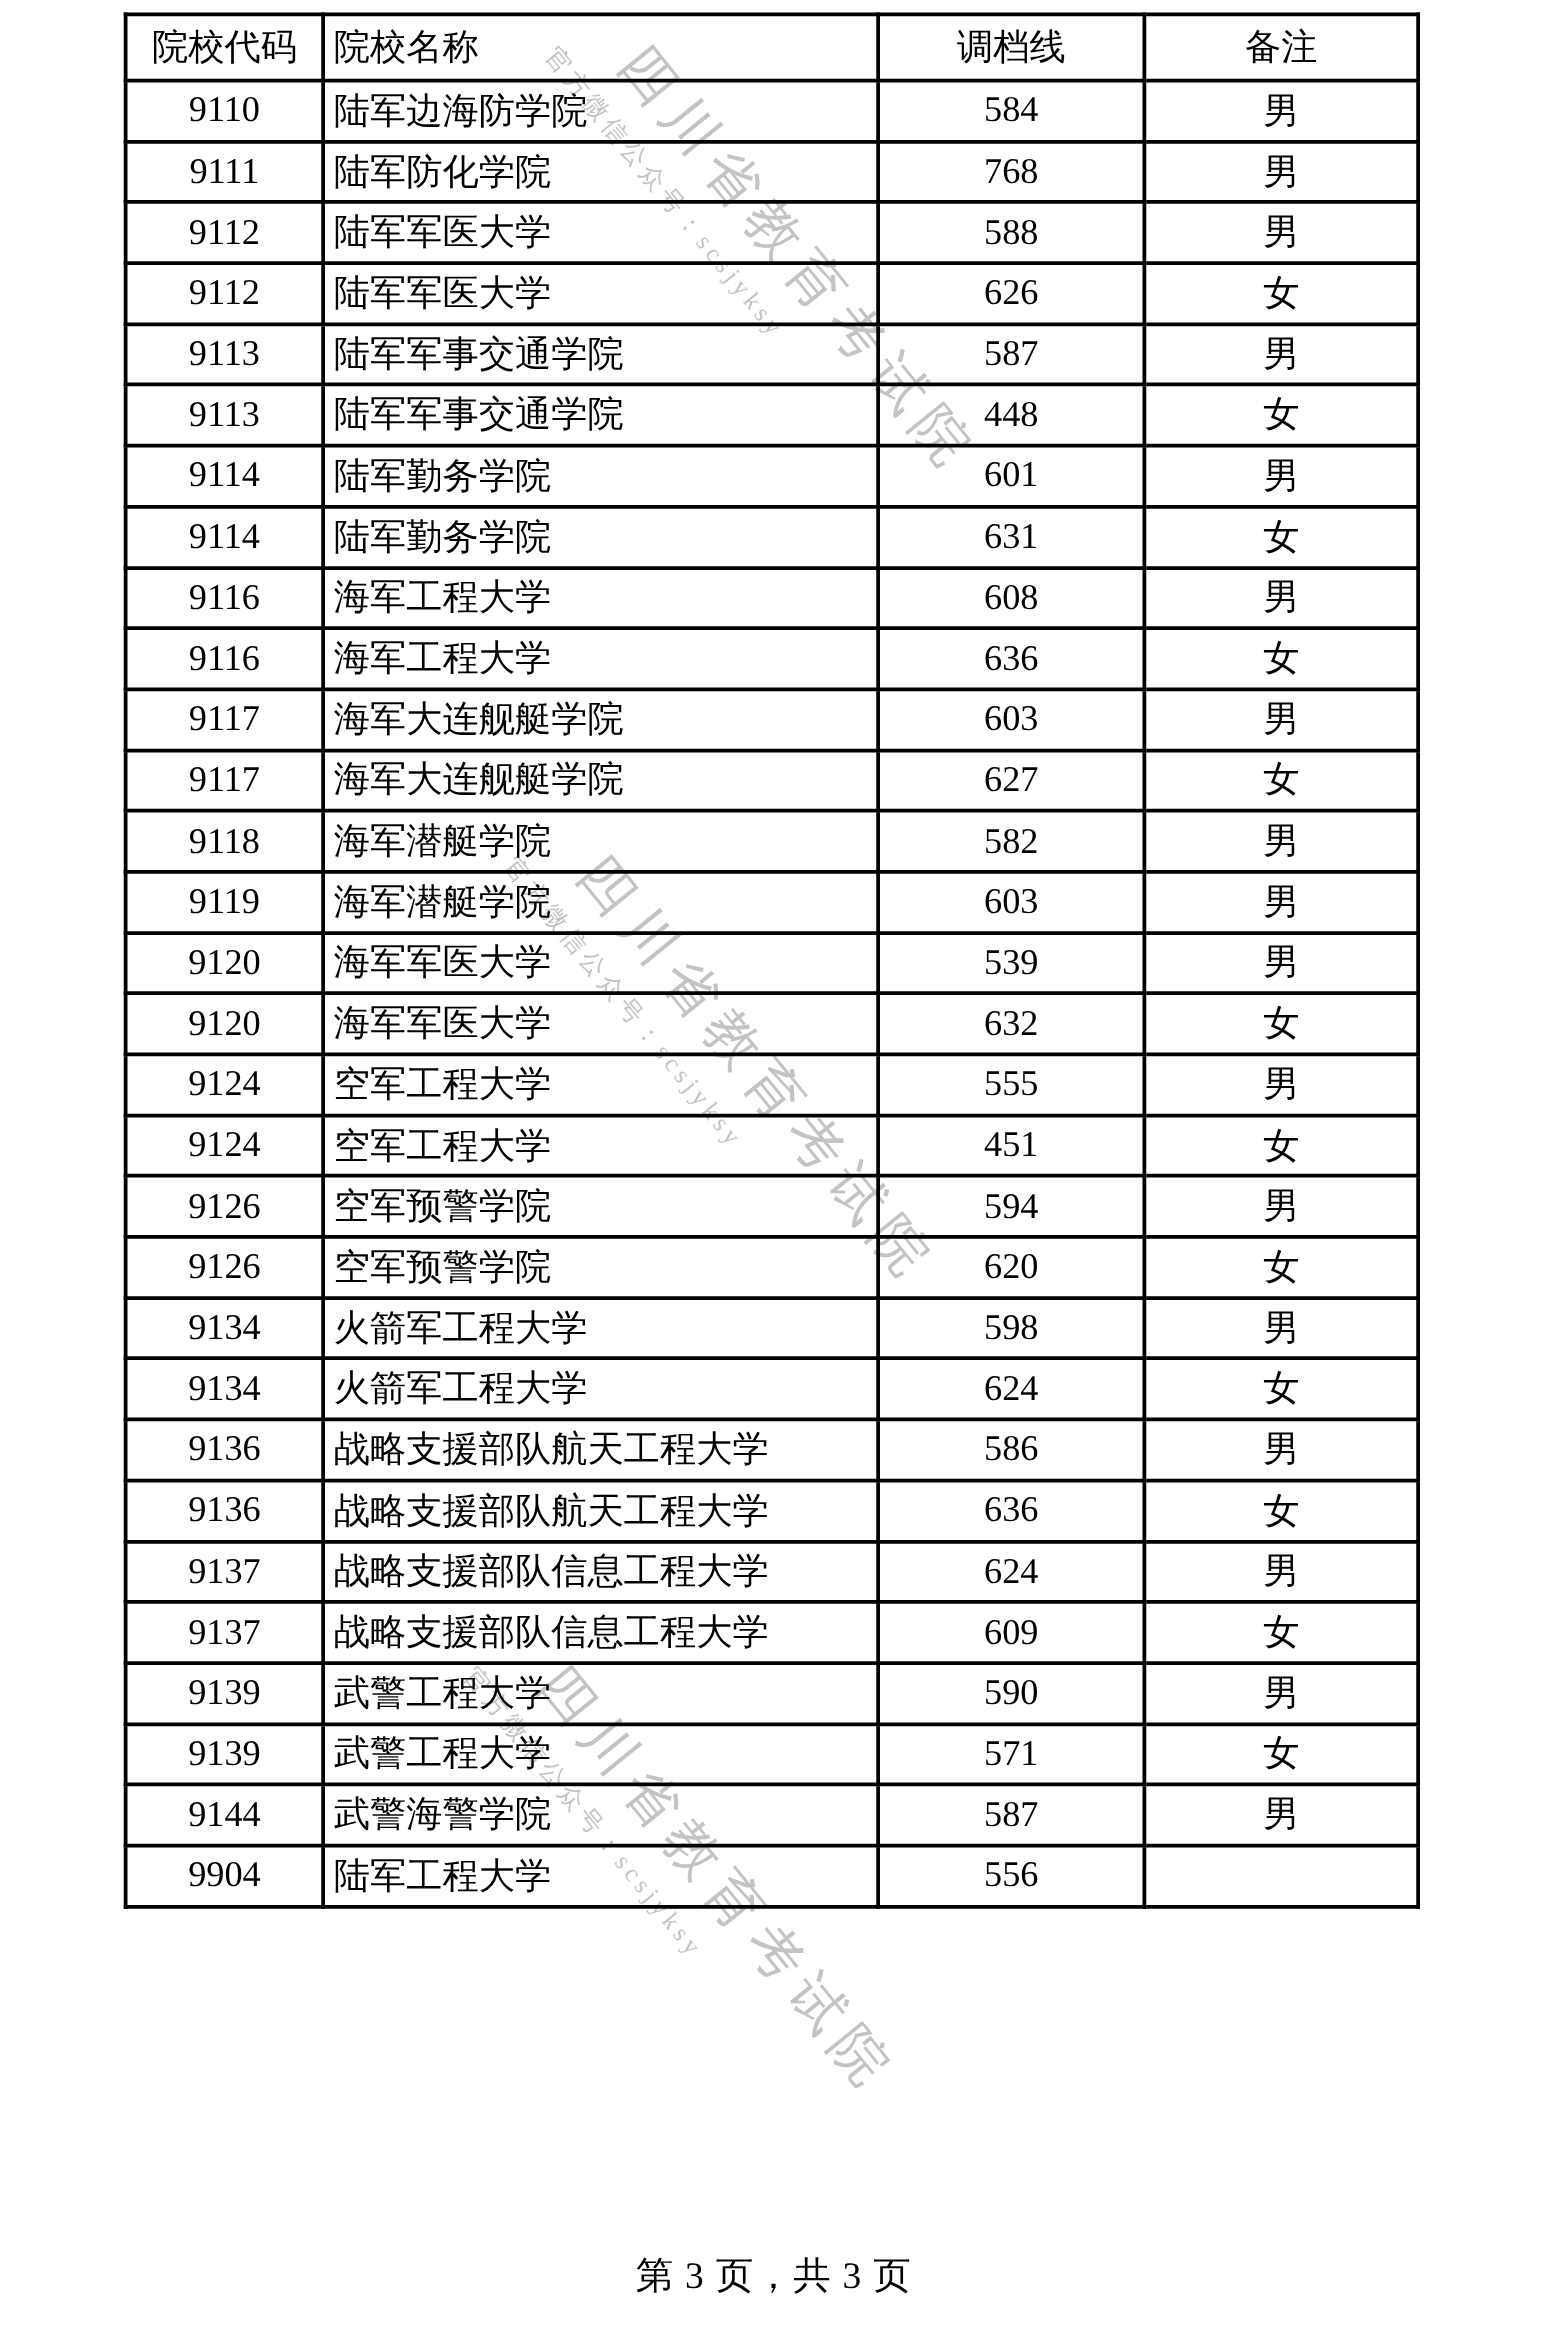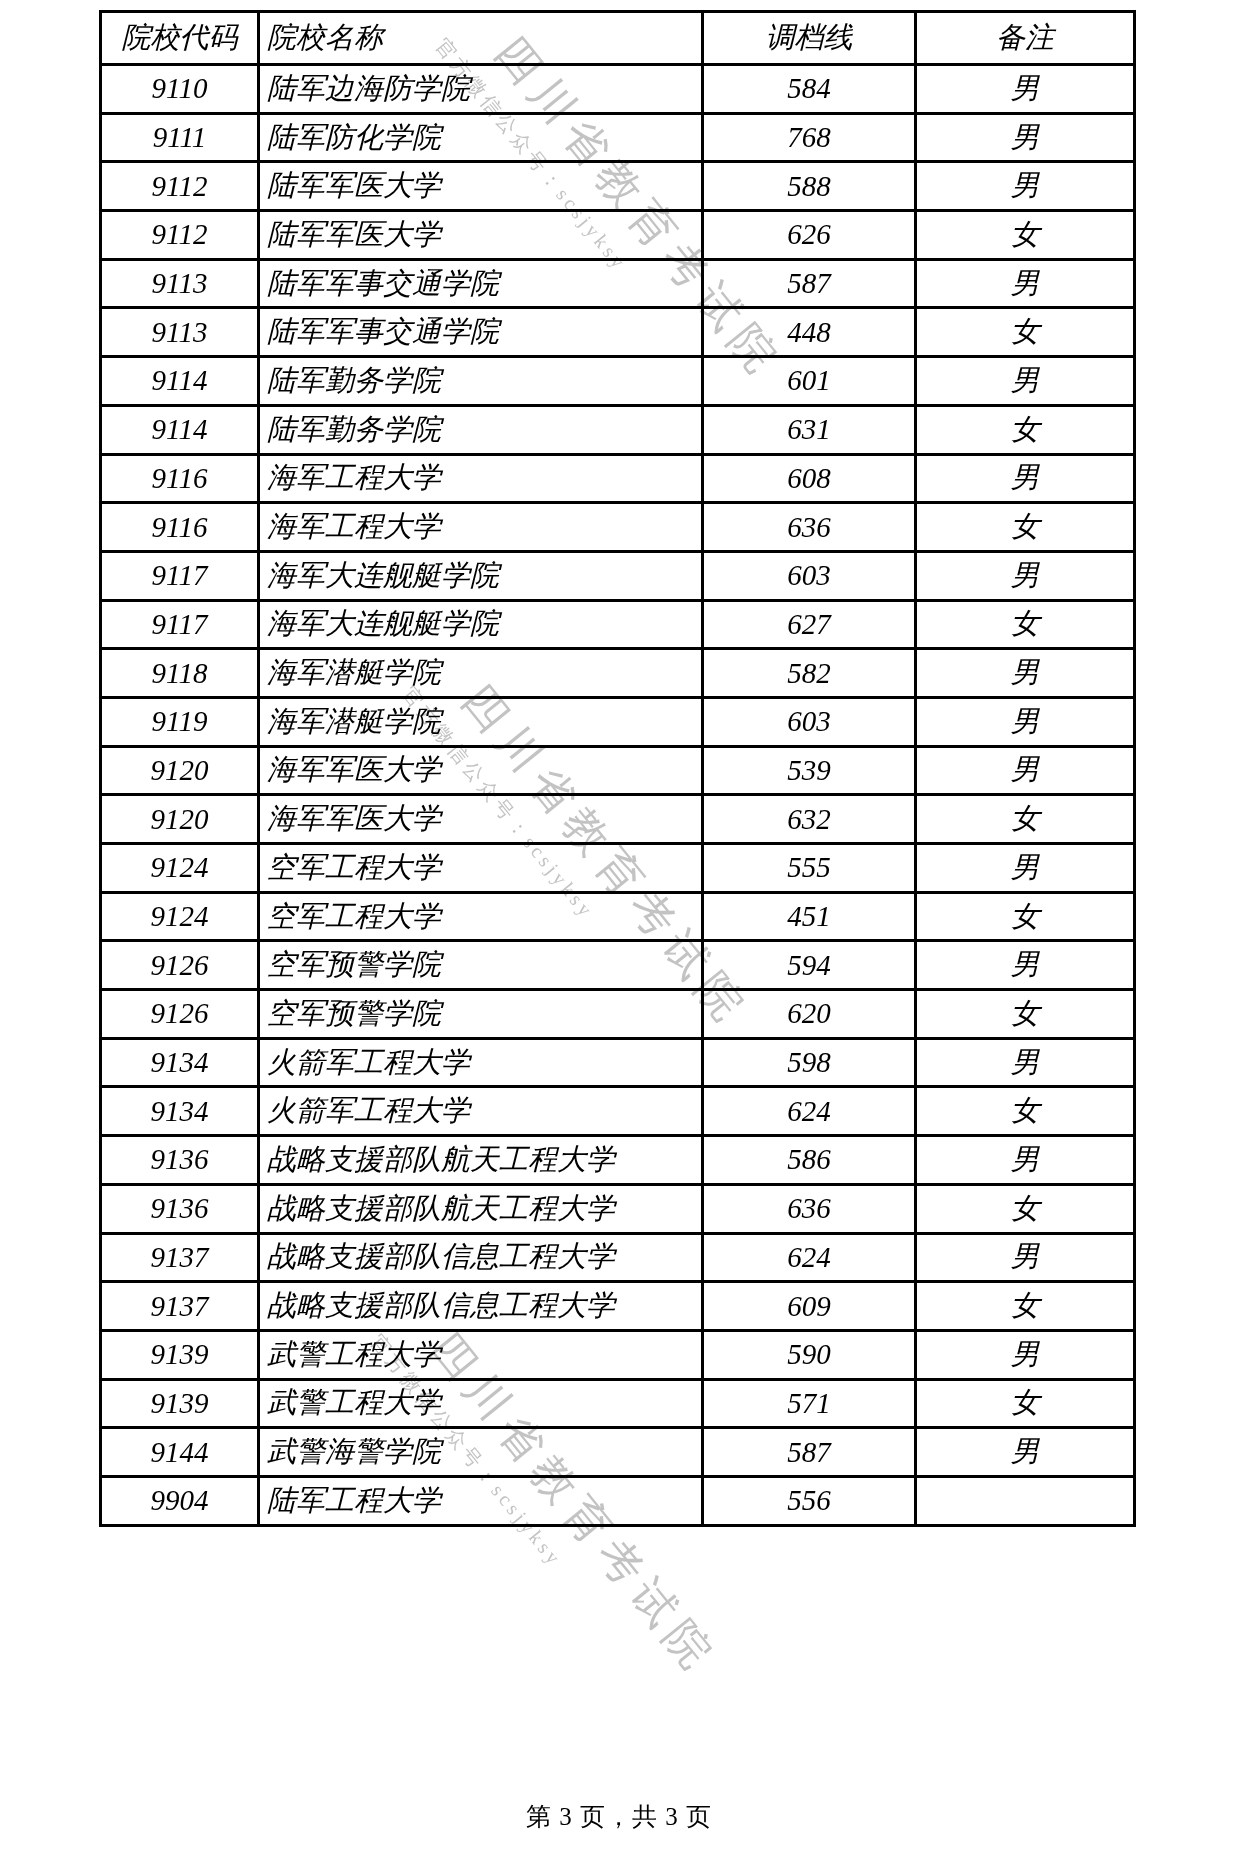--- a/index.html
+++ b/index.html
@@ -45,21 +45,20 @@
 
   
   table.score-table {
     position: absolute;
     left: 99px;
     top: 10px;
     width: 1034px;
     border-collapse: collapse;
     table-layout: fixed;
     background: transparent;
-    font-style: italic;
   }
   table.score-table col.c-code   { width: 158px; }
   table.score-table col.c-name   { width: 444px; }
   table.score-table col.c-score  { width: 213px; }
   table.score-table col.c-remark { width: 219px; }
 
   table.score-table th,
   table.score-table td {
     border: 3px solid #000000;
     font-weight: normal;
@@ -74,21 +73,21 @@
   .cell-center { text-align: center; }
   .cell-left   { text-align: left; padding-left: 7px !important; }
 
   
   .footer {
     position: absolute;
     left: 0;
     width: 100%;
     top: 1800px;
     text-align: center;
-    font-size: 25px;
+    font-size: 30px;
     letter-spacing: 1px;
   }
 </style>
 </head>
 <body>
 
 <div class="page">
 
   <div class="watermark-layer">
     <div class="wm-tile t1">

